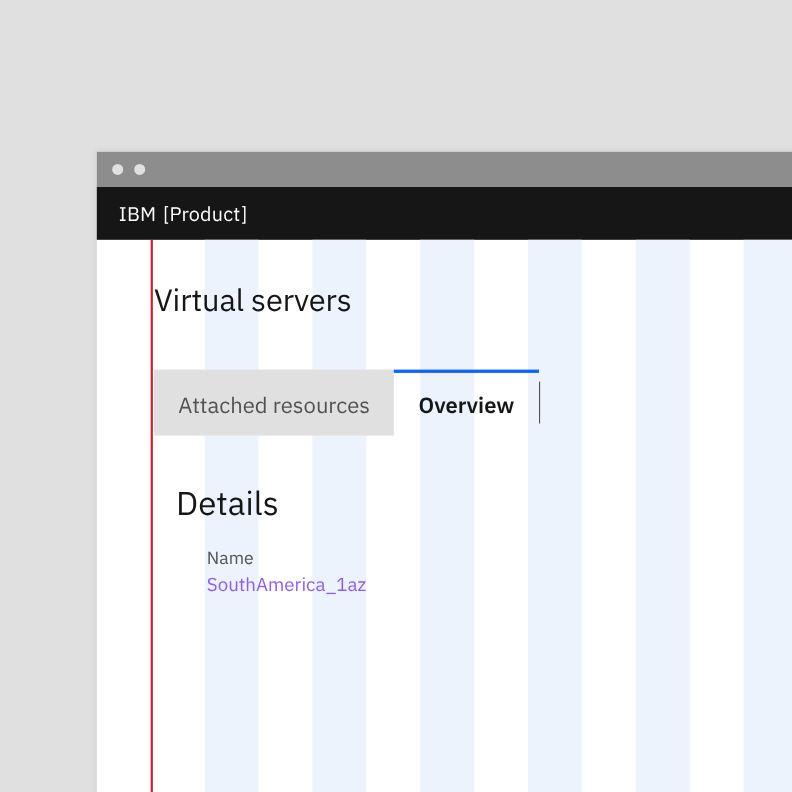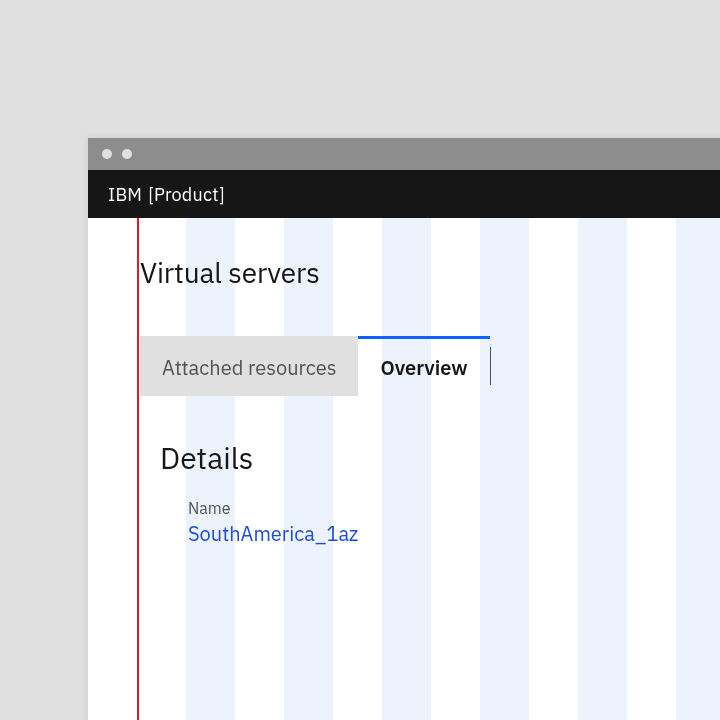--- a/index.html
+++ b/index.html
@@ -120,22 +120,22 @@
     z-index: 6;
   }
   .detail-block.name { left: 52px; margin-left: 48px; }
   .detail-block.rg { left: 346px; }
   .detail-label {
     font-size: 16px;
     color: #525252;
     margin-bottom: 2px;
   }
   .detail-value {
-    font-size: 20px;
-    color: #1d4ed8;
+    font-size: 17px;
+    color: #8b5cf6;
   }
 </style>
 </head>
 <body>
 
 <div class="window">
   <div class="titlebar">
     <div class="dot"></div>
     <div class="dot"></div>
   </div>

